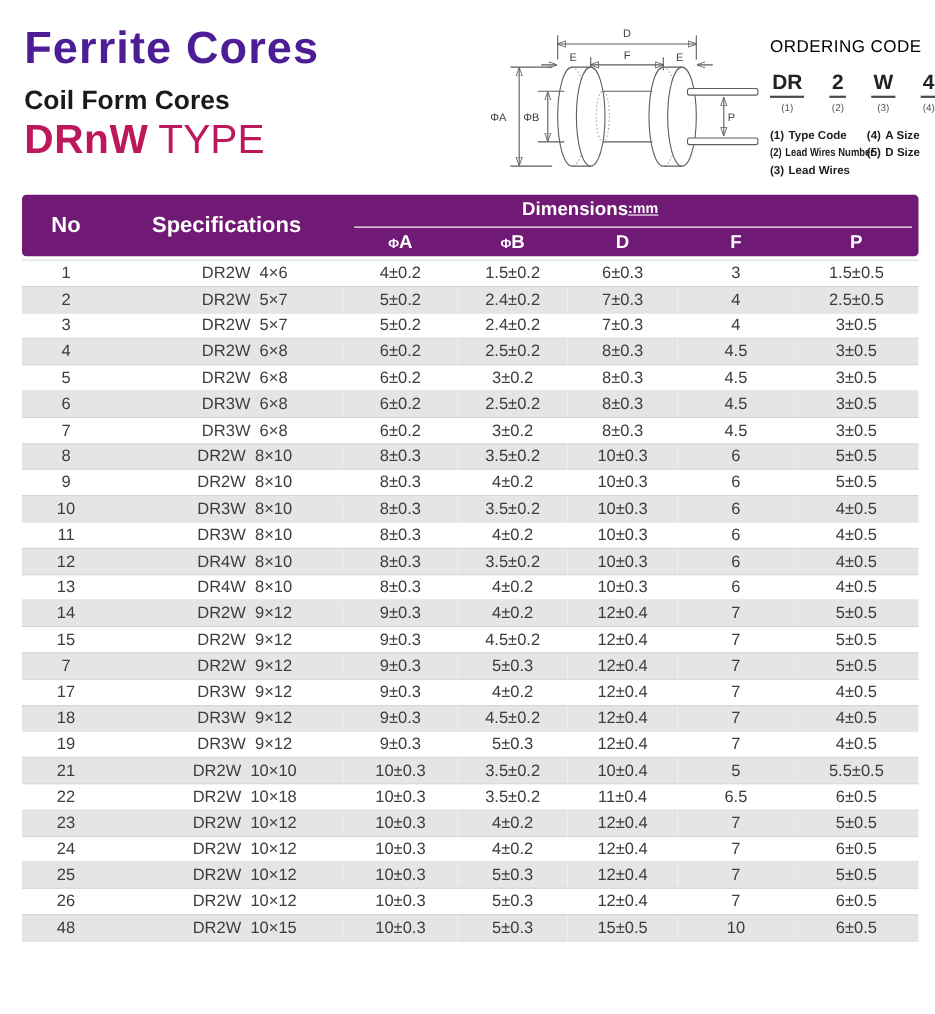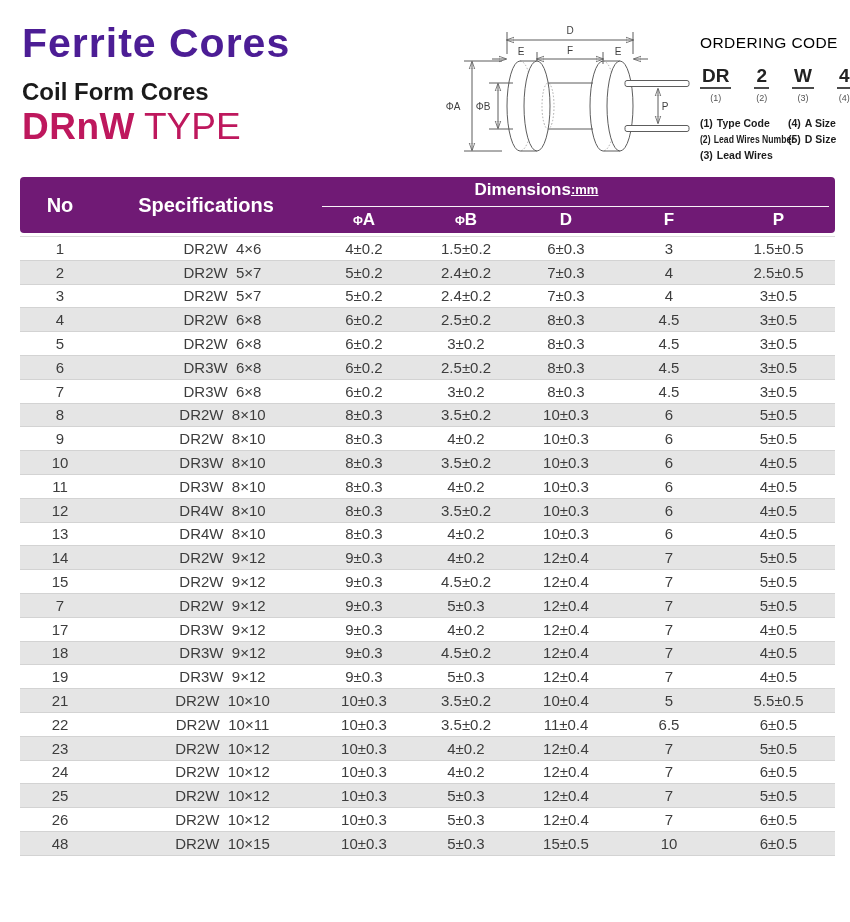--- a/index.html
+++ b/index.html
@@ -410,21 +410,21 @@
       <td class="spec">DR2W  10×10</td>
       <td>10±0.3</td>
       <td>3.5±0.2</td>
       <td>10±0.4</td>
       <td>5</td>
       <td>5.5±0.5</td>
     </tr>
 
     <tr>
       <td>22</td>
-      <td class="spec">DR2W  10×11</td>
+      <td class="spec">DR2W  10×18</td>
       <td>10±0.3</td>
       <td>3.5±0.2</td>
       <td>11±0.4</td>
       <td>6.5</td>
       <td>6±0.5</td>
     </tr>
 
     <tr>
       <td>23</td>
       <td class="spec">DR2W  10×12</td>

